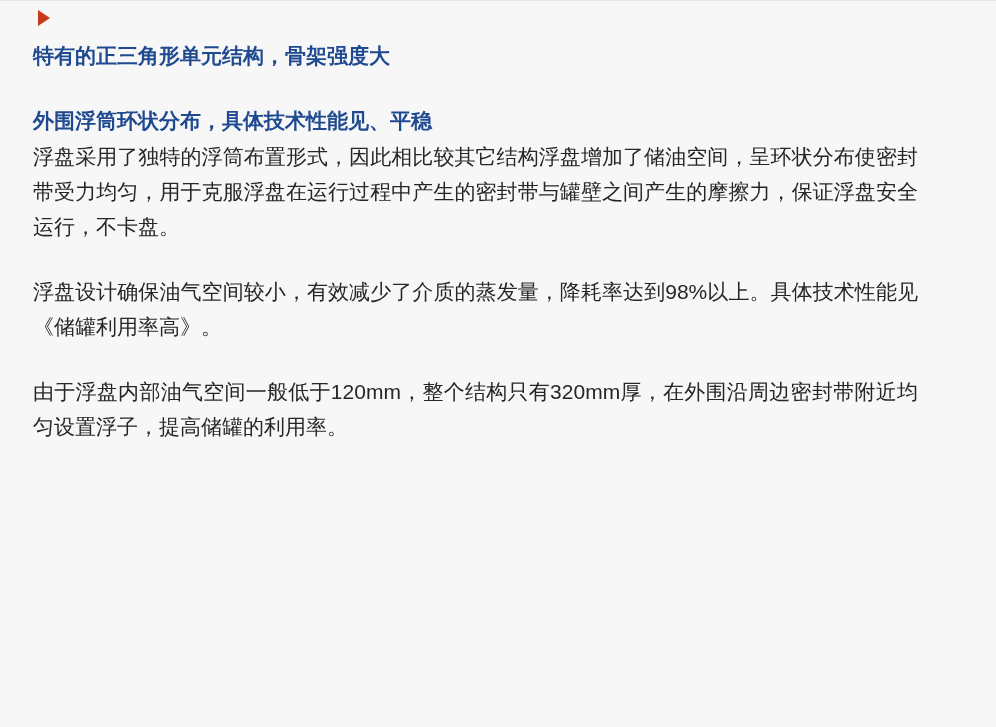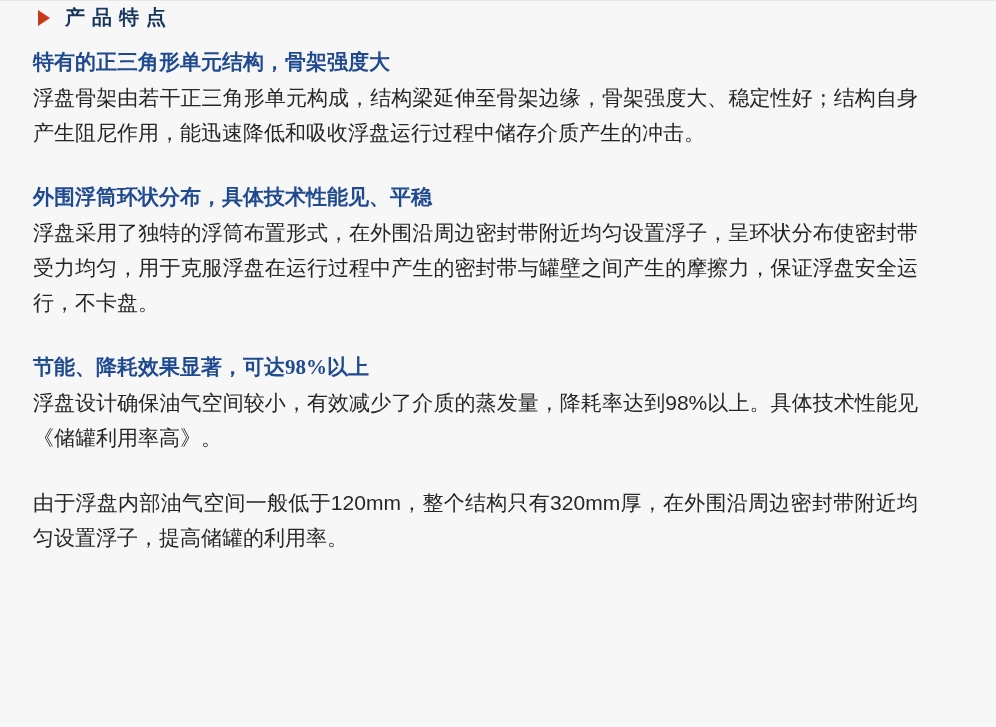--- a/index.html
+++ b/index.html
@@ -39,21 +39,21 @@
     font-weight: bold;
     color: #17365d;
     letter-spacing: 7px;
     line-height: 27px;
     margin: 0;
   }
   .feature-section {
     margin-top: 30px;
   }
   .feature-section:first-of-type {
-    margin-top: 14px;
+    margin-top: 8px;
   }
   .section-heading {
     font-family: "Liberation Serif", serif;
     font-size: 21px;
     font-weight: bold;
     color: #1f4a8f;
     line-height: 35px;
     margin: 0;
     max-width: 885px;
   }
@@ -68,36 +68,33 @@
     text-justify: inter-ideograph;
   }
 </style>
 </head>
 <body>
 
 <div class="content">
 
   <header class="page-header">
     <span class="bullet-triangle"></span>
-    <h1 class="page-title">产品特点</h1>
   </header>
 
   <section class="feature-section">
     <h2 class="section-heading">特有的正三角形单元结构，骨架强度大</h2>
-    <p class="section-body">浮盘骨架由若干正三角形单元构成，结构梁延伸至骨架边缘，骨架强度大、稳定性好；结构自身产生阻尼作用，能迅速降低和吸收浮盘运行过程中储存介质产生的冲击。</p>
   </section>
 
 
   <section class="feature-section">
     <h2 class="section-heading">外围浮筒环状分布，具体技术性能见、平稳</h2>
-    <p class="section-body">浮盘采用了独特的浮筒布置形式，在外围沿周边密封带附近均匀设置浮子，呈环状分布使密封带受力均匀，用于克服浮盘在运行过程中产生的密封带与罐壁之间产生的摩擦力，保证浮盘安全运行，不卡盘。</p>
+    <p class="section-body">浮盘采用了独特的浮筒布置形式，因此相比较其它结构浮盘增加了储油空间，呈环状分布使密封带受力均匀，用于克服浮盘在运行过程中产生的密封带与罐壁之间产生的摩擦力，保证浮盘安全运行，不卡盘。</p>
   </section>
 
   <section class="feature-section">
-    <h2 class="section-heading">节能、降耗效果显著，可达98%以上</h2>
     <p class="section-body">浮盘设计确保油气空间较小，有效减少了介质的蒸发量，降耗率达到98%以上。具体技术性能见《储罐利用率高》。</p>
   </section>
 
   <section class="feature-section">
     <p class="section-body">由于浮盘内部油气空间一般低于120mm，整个结构只有320mm厚，在外围沿周边密封带附近均匀设置浮子，提高储罐的利用率。</p>
   </section>
 
 </div>
 
 </body></html>

